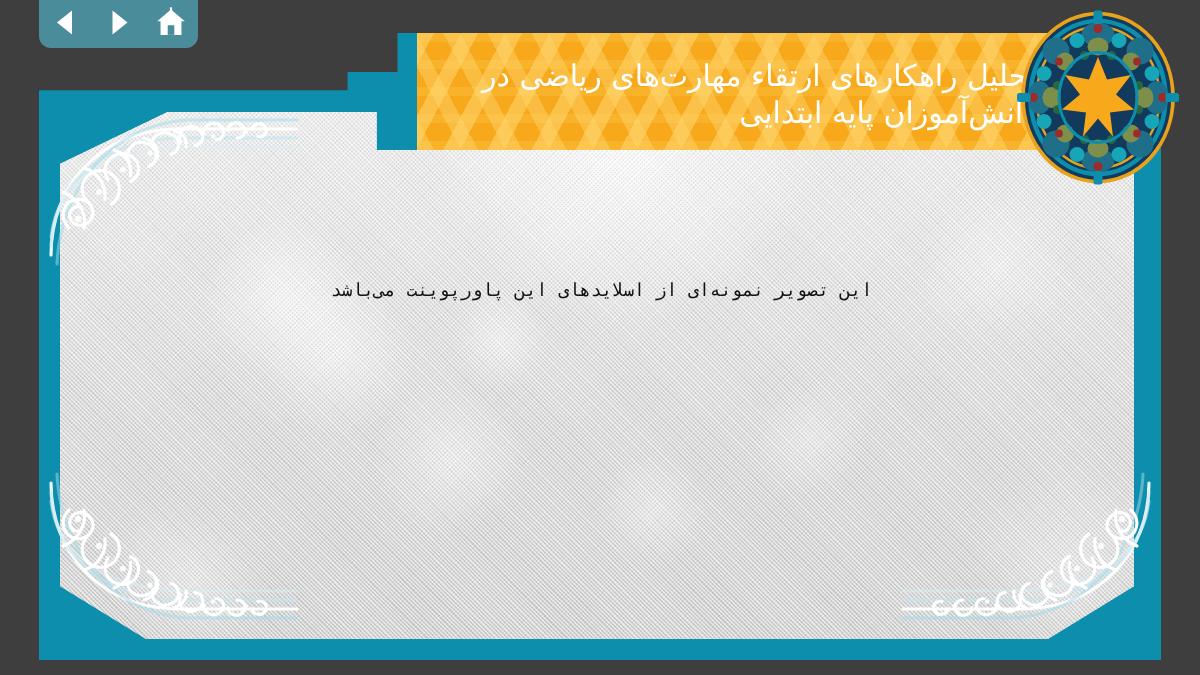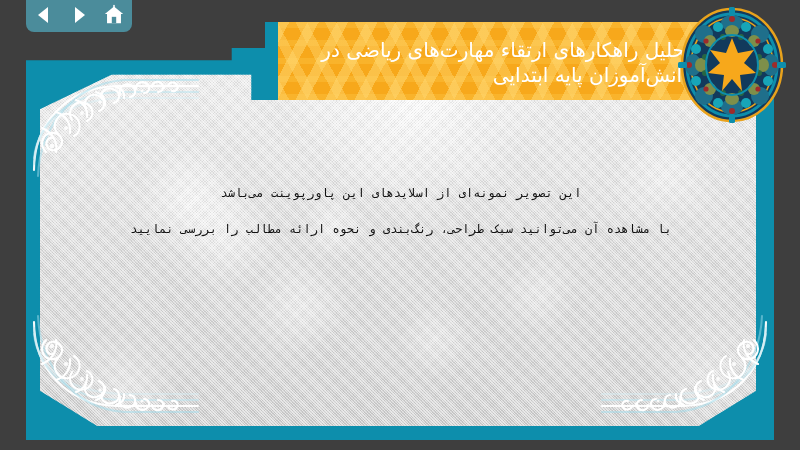--- a/index.html
+++ b/index.html
@@ -274,21 +274,20 @@
         <circle cx="50" cy="47" r="1.9"></circle>
         <circle cx="68" cy="36" r="1.7"></circle>
         <circle cx="88" cy="29" r="1.6"></circle>
         <circle cx="110" cy="25" r="1.5"></circle>
         <circle cx="132" cy="22" r="1.4"></circle>
       </g>
     </svg>
 
     <div id="body">
       <div class="body-line">این تصویر نمونه‌ای از اسلایدهای این پاورپوینت می‌باشد</div>
-      <div class="body-line">با مشاهده آن می‌توانید سبک طراحی، رنگ‌بندی و نحوه ارائه مطالب را بررسی نمایید</div>
     </div>
   </div>
 
   <div id="bannerwrap">
     <div id="bannercap"></div>
     <div id="banner">
       <div class="banner-line">تحلیل راهکارهای ارتقاء مهارت‌های ریاضی در</div>
       <div class="banner-line">دانش‌آموزان پایه ابتدایی</div>
     </div>
   </div>

